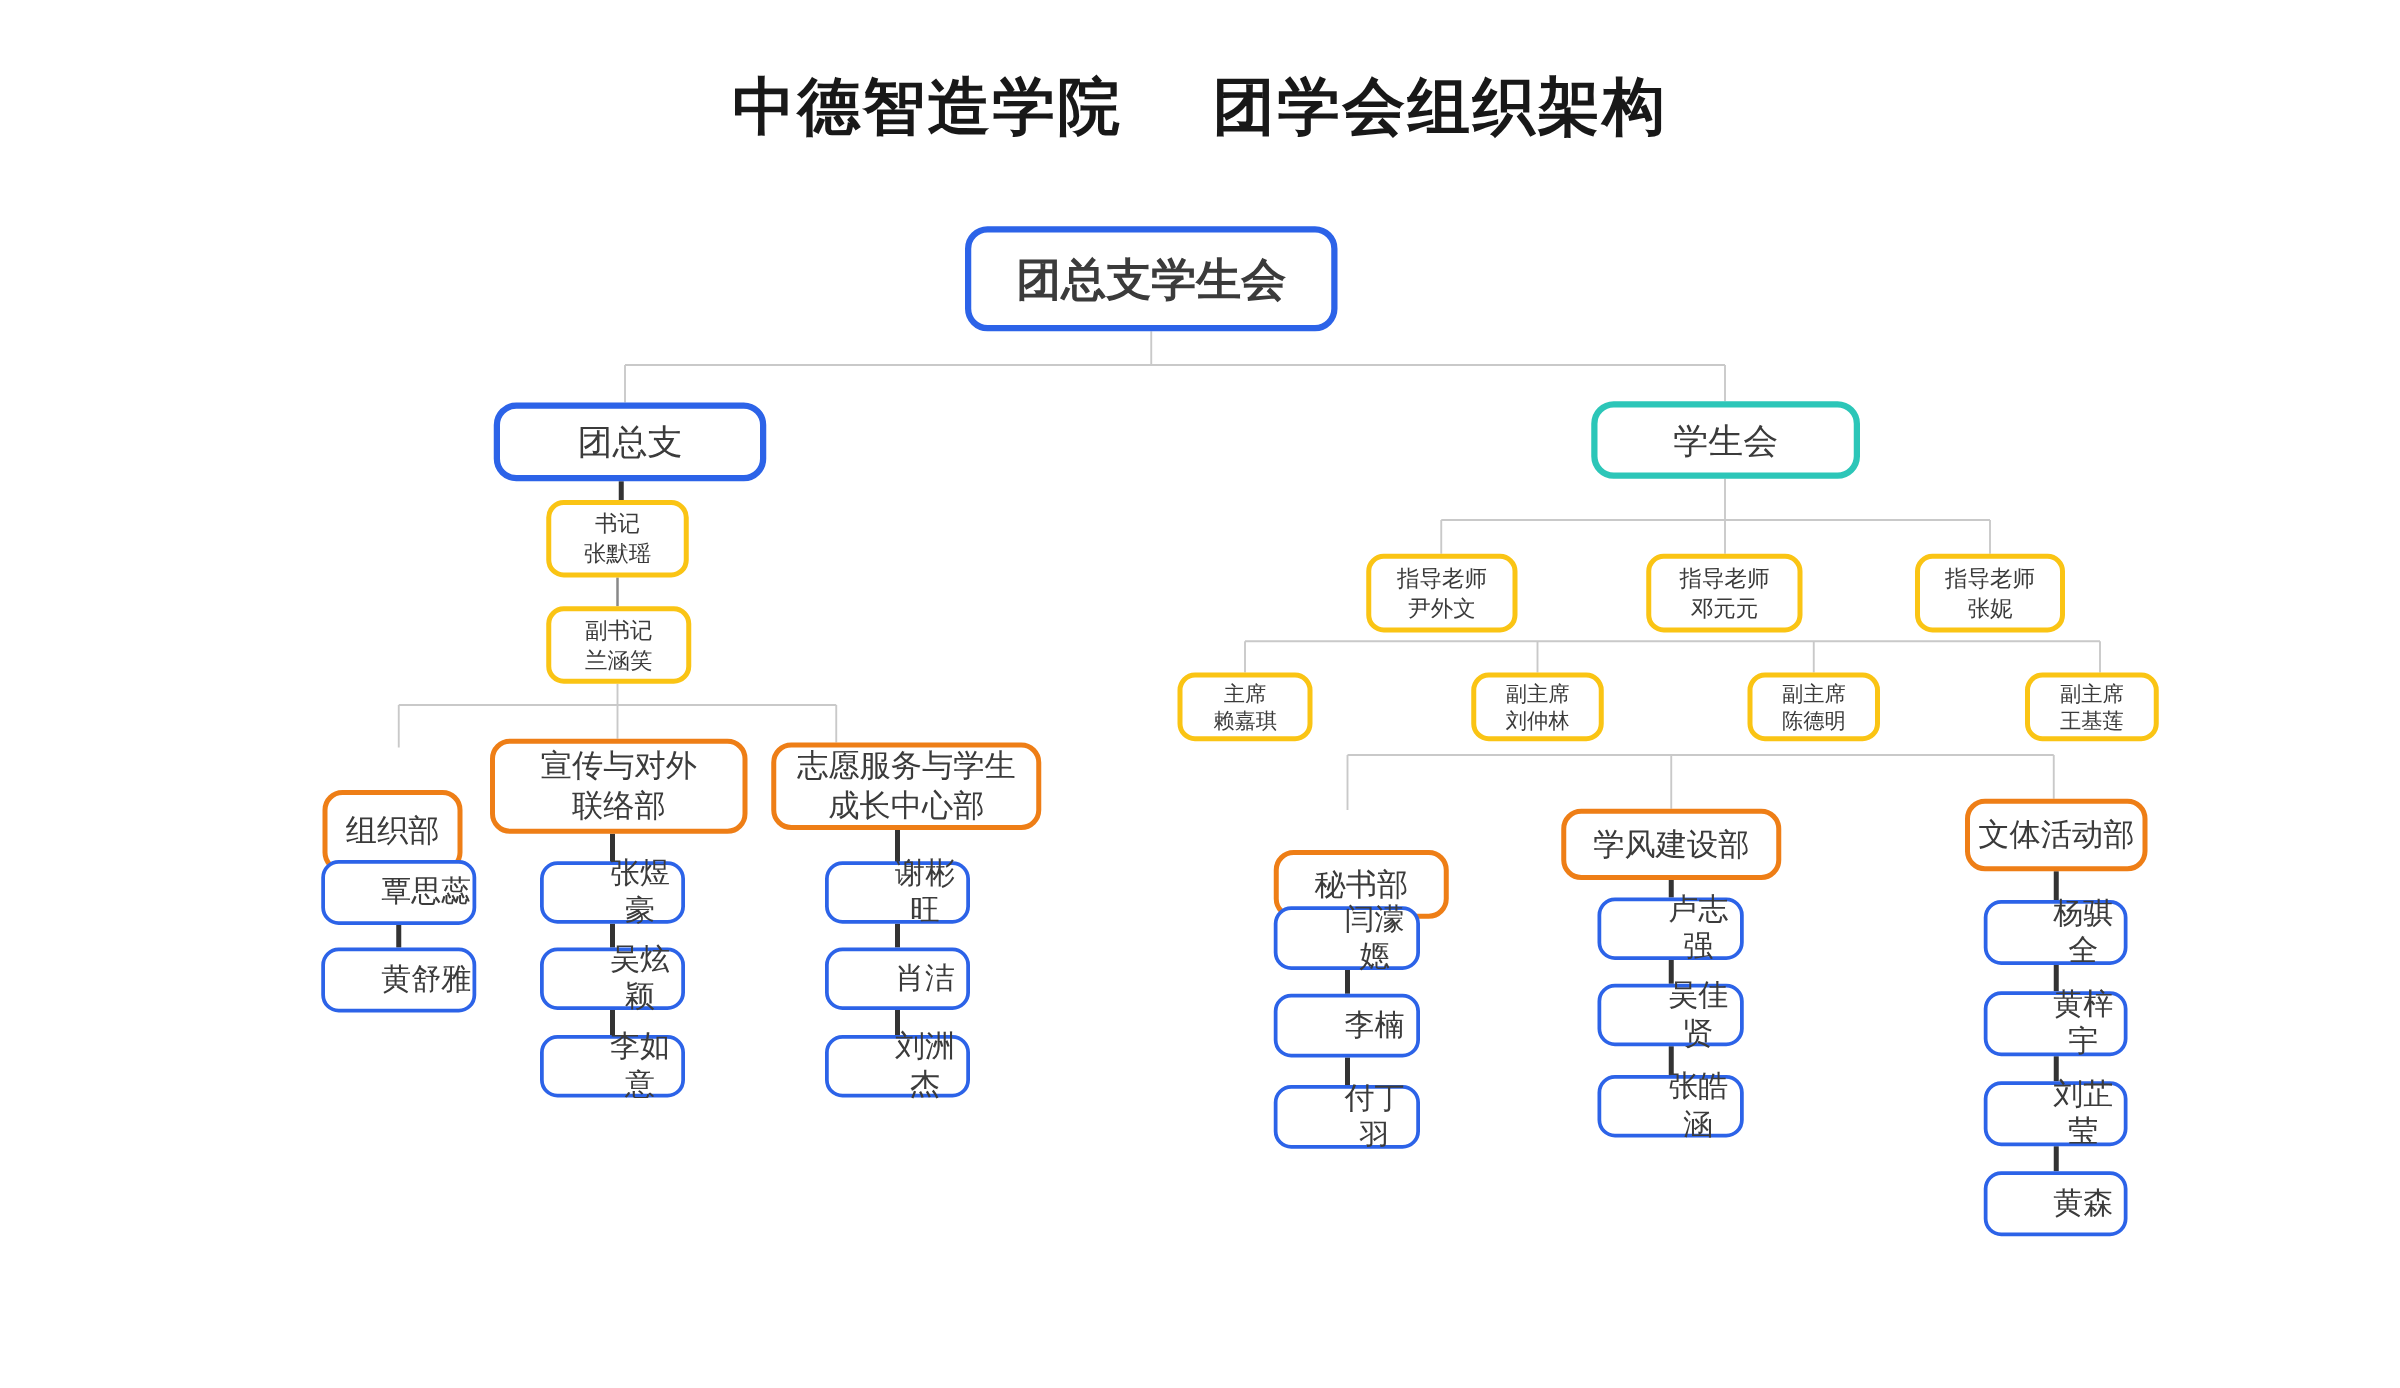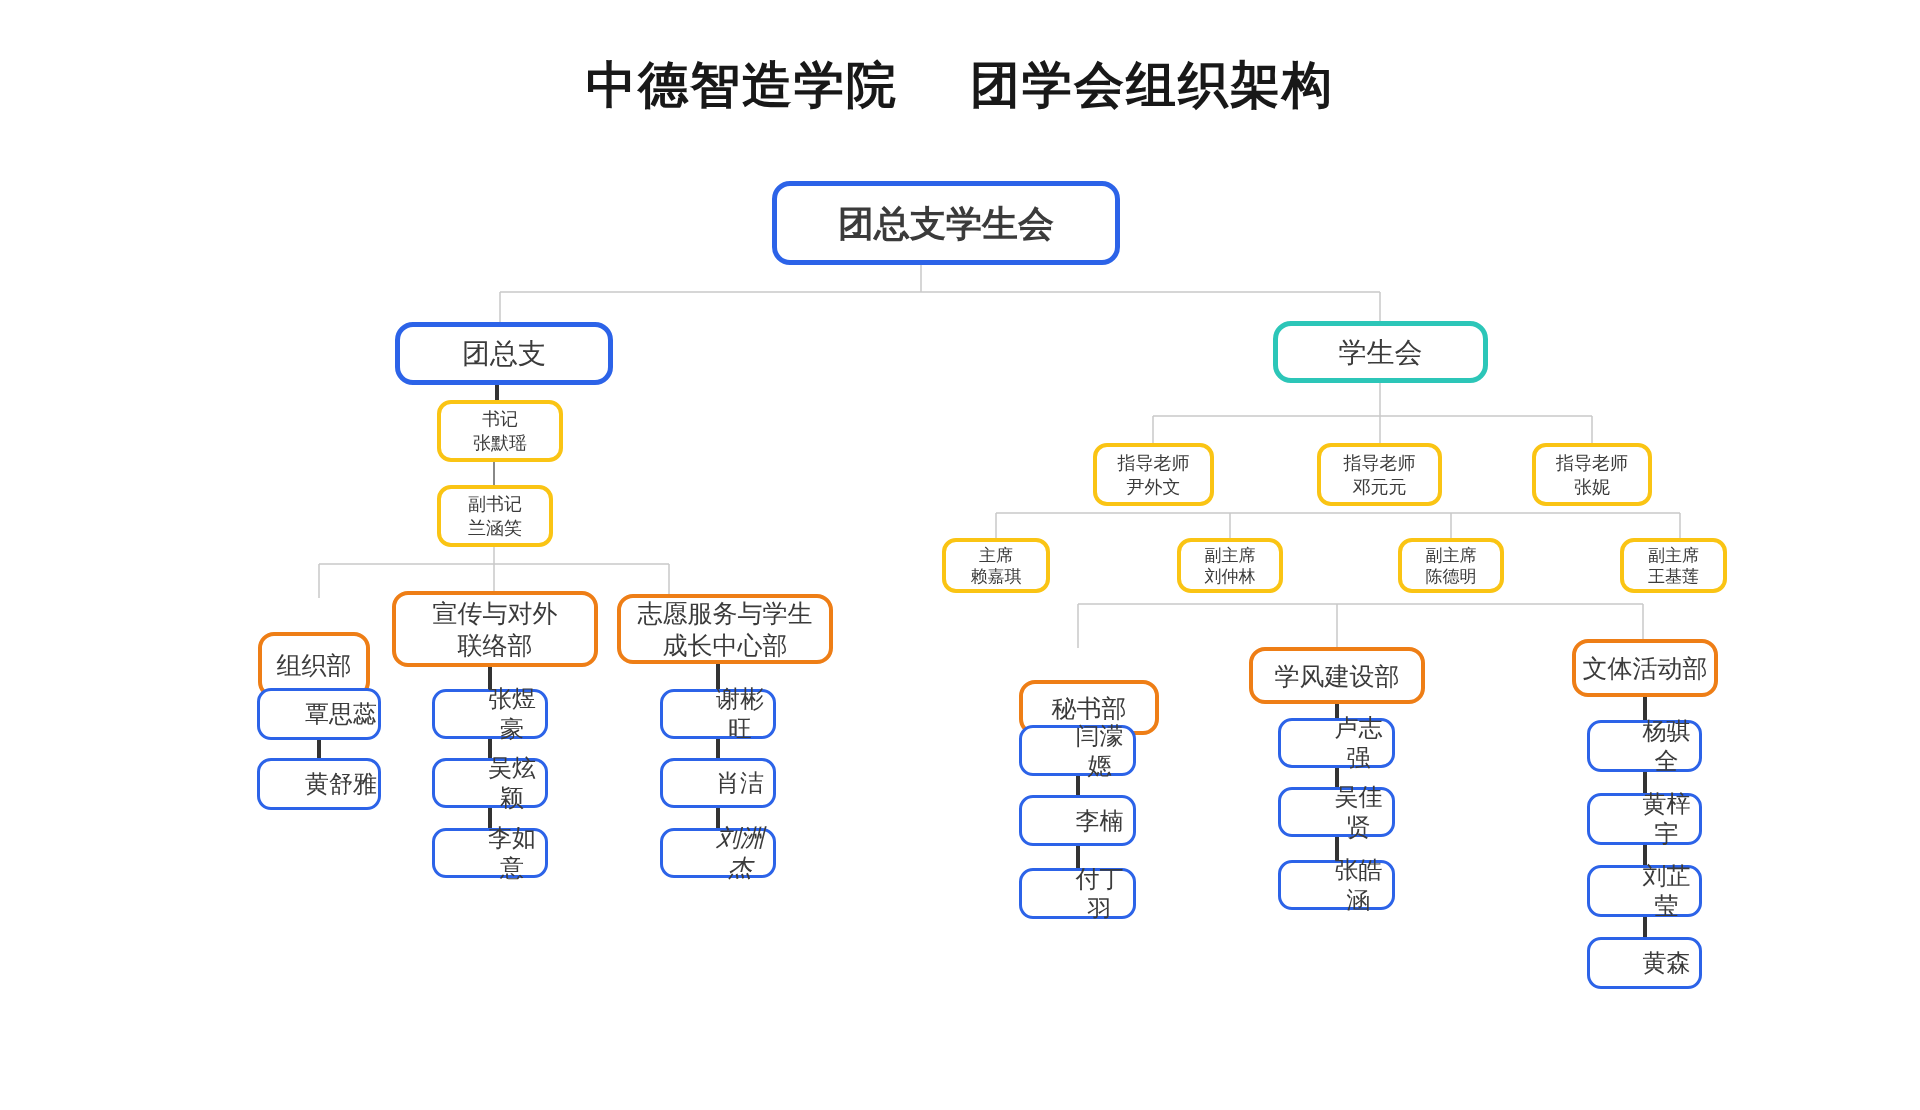--- a/index.html
+++ b/index.html
@@ -52,26 +52,26 @@
          M1337 704 V718 M1337 768 V787 M1337 837 V860
          M1645 697 V720 M1645 772 V793 M1645 845 V865 M1645 917 V937"></path>
     <path fill="none" style="stroke:#888;stroke-width:2" d="M494 462 V485"></path>
   </svg>
 
   <div class="title-row">
     <span class="title-part">中德智造学院</span>
     <span class="title-part">团学会组织架构</span>
   </div>
 
-  <div class="node b-blue f-root" style="left:772px;top:181px;width:348px;height:84px;">团总支学生会</div>
+  <div class="node b-blue f-root" style="left:772px;top:181px;width:298px;height:84px;">团总支学生会</div>
 
   <div class="node b-blue f-big" style="left:395px;top:322px;width:218px;height:63px;">团总支</div>
   <div class="node b-teal f-big" style="left:1273px;top:321px;width:215px;height:62px;">学生会</div>
 
-  <div class="node b-yellow f-small" style="left:437px;top:400px;width:126px;height:62px;text-align:center;">
+  <div class="node b-yellow f-small" style="left:437px;top:400px;width:114px;height:62px;text-align:center;">
     <span>书记</span>
     <span>张默瑶</span>
   </div>
   <div class="node b-yellow f-small" style="left:437px;top:485px;width:116px;height:62px;">
     <span>副书记</span>
     <span>兰涵笑</span>
   </div>
 
   <div class="node b-orange f-dept" style="left:258px;top:632px;width:112px;height:66px;">组织部</div>
   <div class="node b-orange f-dept" style="left:392px;top:591px;width:206px;height:76px;">宣传与对外
@@ -81,21 +81,21 @@
 
   <div class="node b-blue-thin f-name" style="left:257px;top:688px;width:124px;height:52px;">覃思蕊</div>
   <div class="node b-blue-thin f-name" style="left:257px;top:758px;width:124px;height:52px;">黄舒雅</div>
 
   <div class="node b-blue-thin f-name" style="left:432px;top:689px;width:116px;height:50px;">张煜豪</div>
   <div class="node b-blue-thin f-name" style="left:432px;top:758px;width:116px;height:50px;">吴炫颖</div>
   <div class="node b-blue-thin f-name" style="left:432px;top:828px;width:116px;height:50px;">李如意</div>
 
   <div class="node b-blue-thin f-name" style="left:660px;top:689px;width:116px;height:50px;">谢彬旺</div>
   <div class="node b-blue-thin f-name" style="left:660px;top:758px;width:116px;height:50px;">肖洁</div>
-  <div class="node b-blue-thin f-name" style="left:660px;top:828px;width:116px;height:50px;font-style:italic;">刘洲杰</div>
+  <div class="node b-blue-thin f-name" style="left:660px;top:828px;width:116px;height:50px;">刘洲杰</div>
 
   <div class="node b-yellow f-small" style="left:1093px;top:443px;width:121px;height:63px;">
     <span>指导老师</span>
     <span>尹外文</span>
   </div>
   <div class="node b-yellow f-small" style="left:1317px;top:443px;width:125px;height:63px;">
     <span>指导老师</span>
     <span>邓元元</span>
   </div>
   <div class="node b-yellow f-small" style="left:1532px;top:443px;width:120px;height:63px;">

